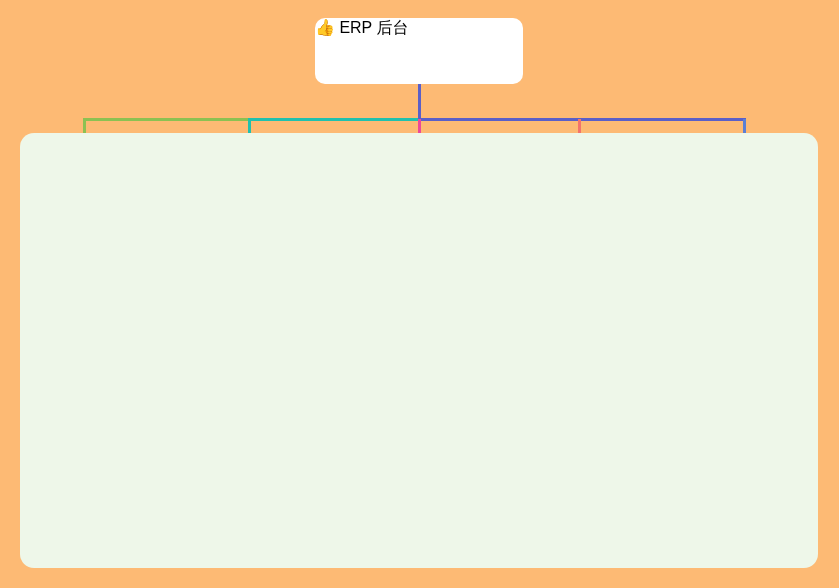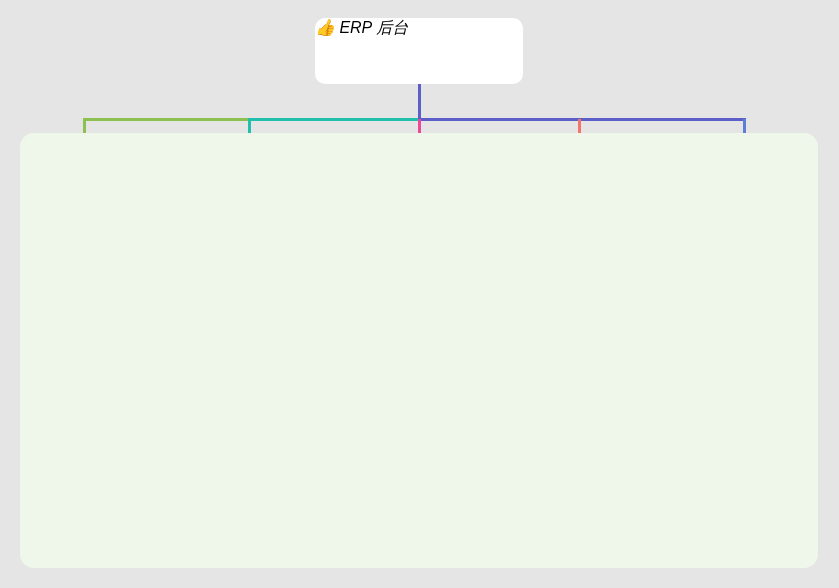--- a/index.html
+++ b/index.html
@@ -12,22 +12,21 @@
     height: 588px;
     overflow: hidden;
     font-family: "Liberation Sans", "DejaVu Sans", sans-serif;
     -webkit-font-smoothing: antialiased;
   }
 
   #stage {
     position: relative;
     width: 839px;
     height: 588px;
-    background: #e5e5e5;
-    font-style: italic;
+    background: #fdba74;
   }
 
   
   .panel {
     position: absolute;
     left: 20px;
     top: 133px;
     width: 798px;
     height: 435px;
     background: #eef7e9;

